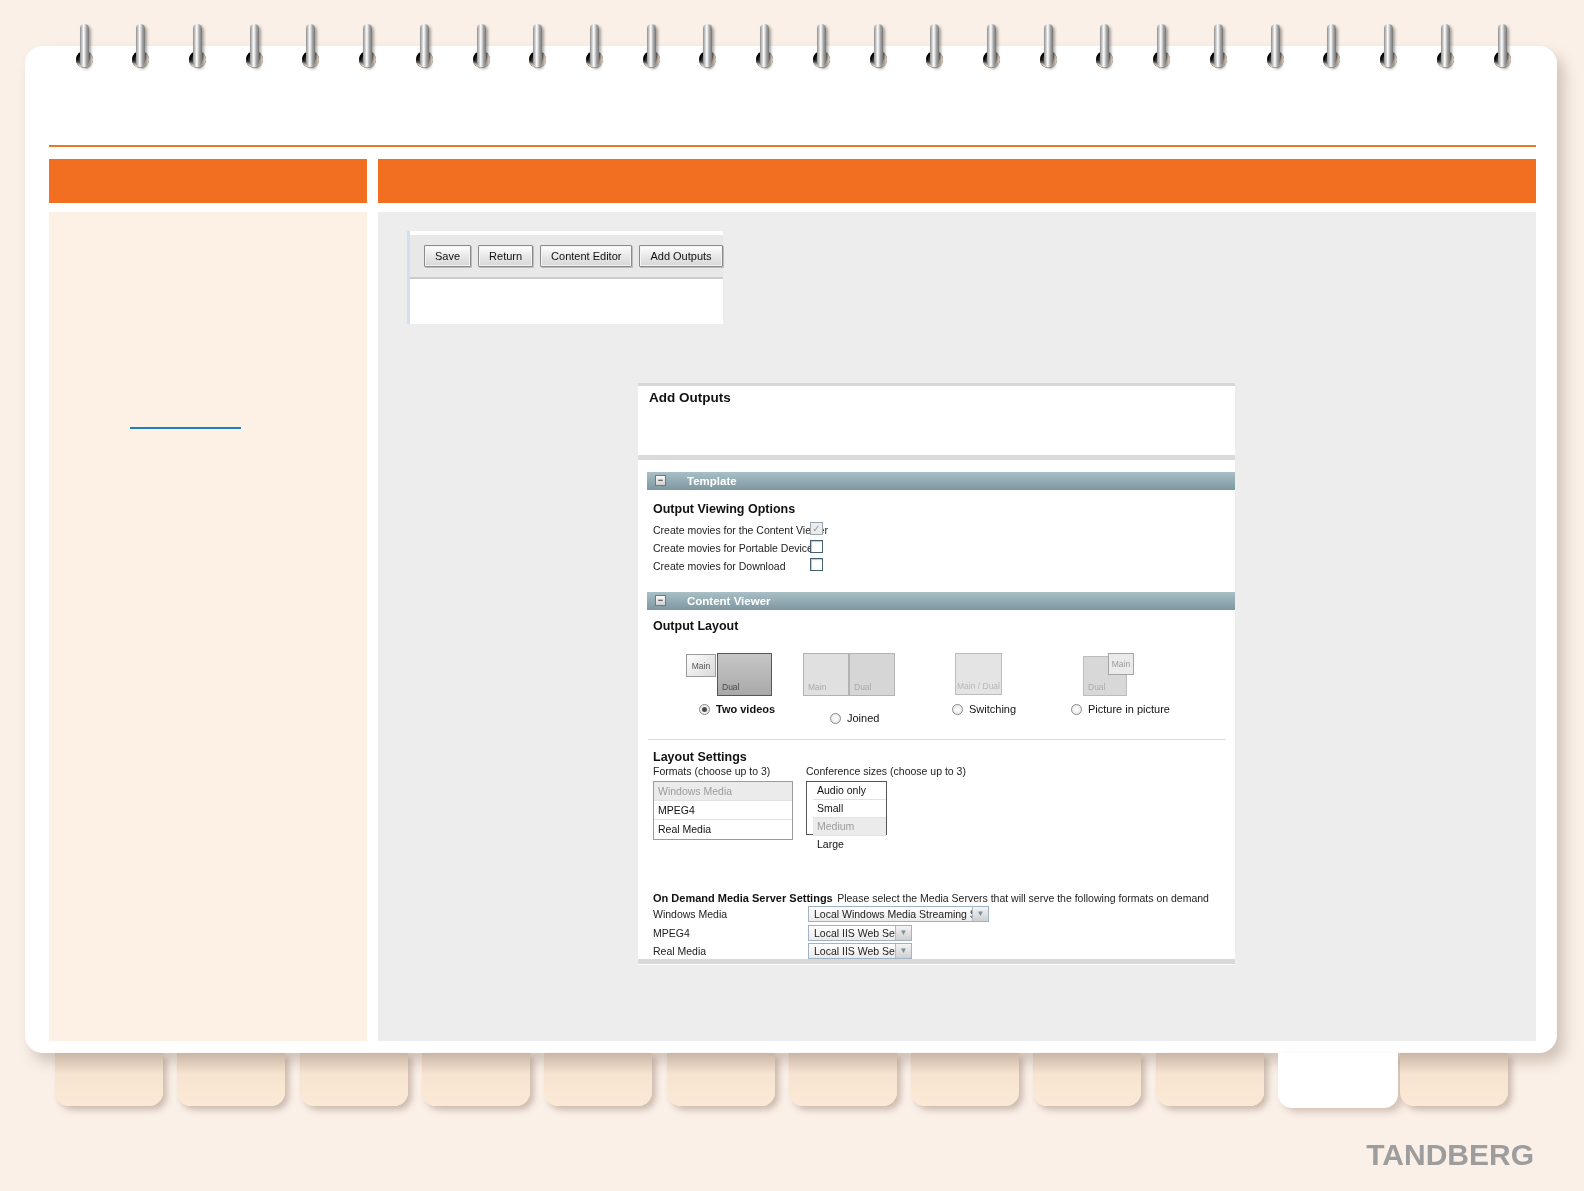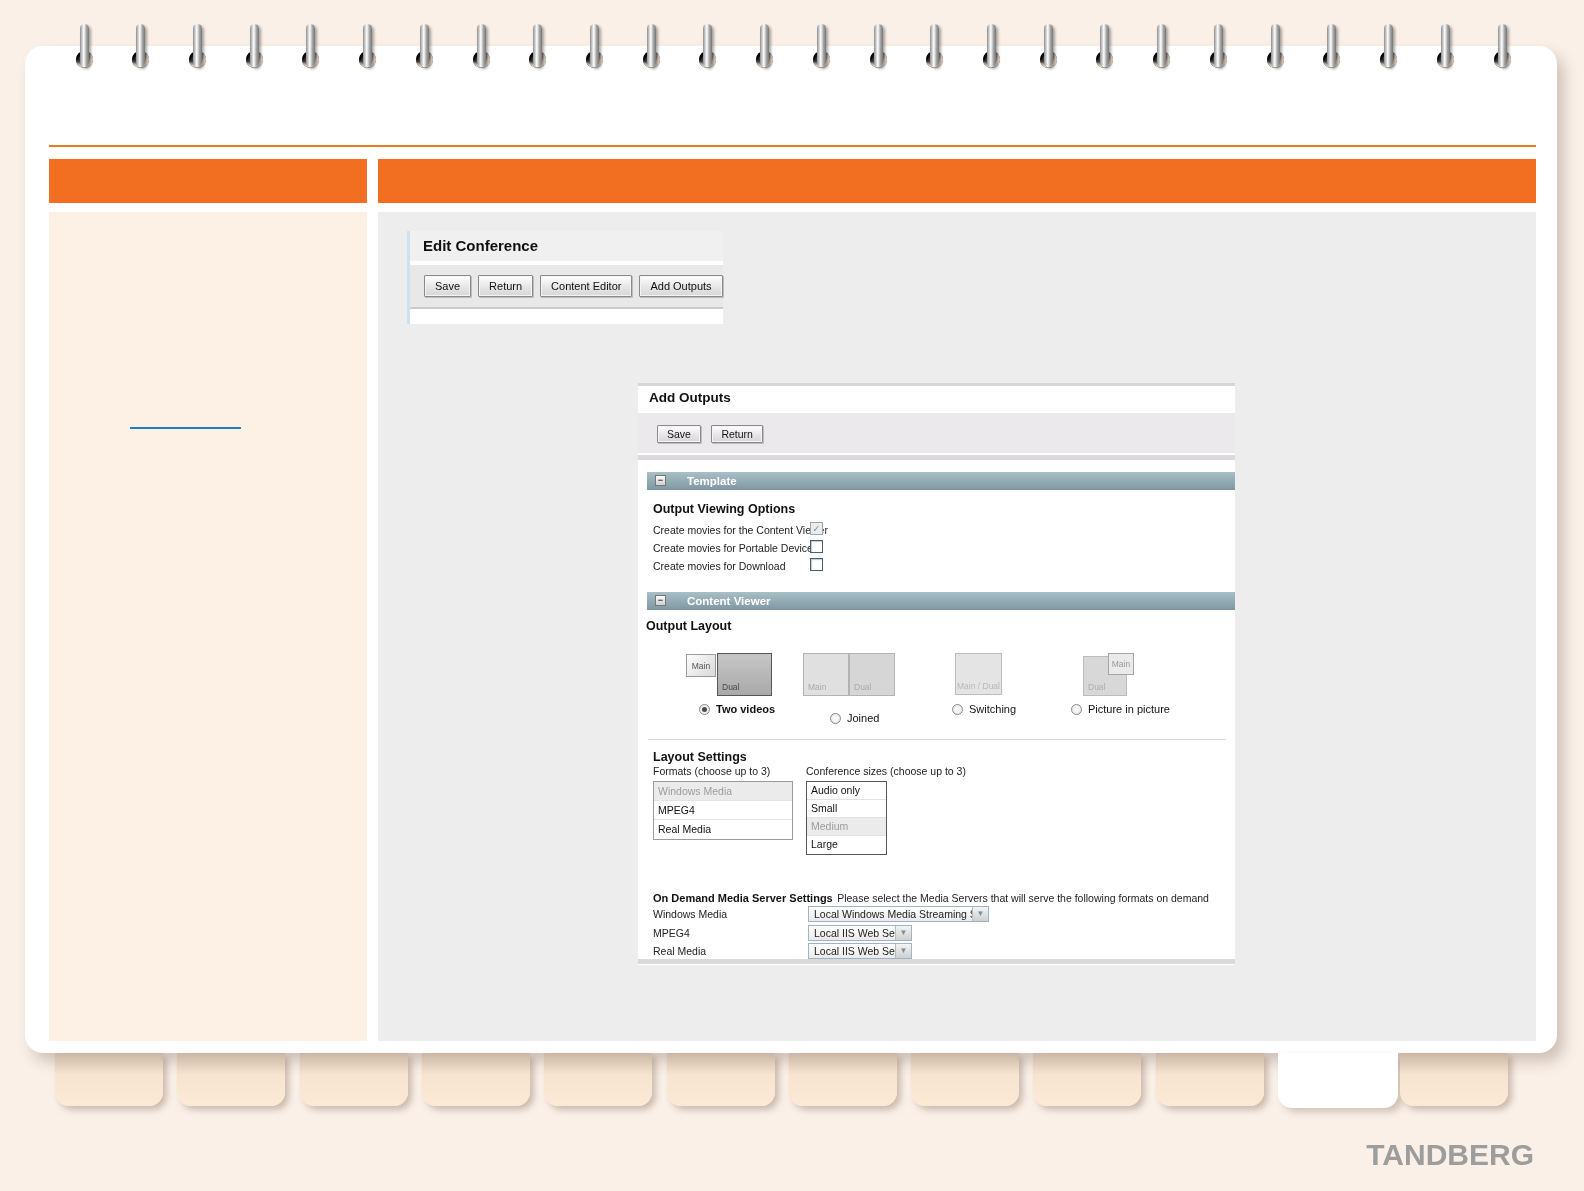--- a/index.html
+++ b/index.html
@@ -131,21 +131,21 @@
   }
   .radio.sel::after{
     content:"";position:absolute;left:2px;top:2px;width:5px;height:5px;border-radius:50%;background:#4a4a4a;
   }
 
   
   .divider{left:10px;top:356px;width:578px;height:1px;background:#DCDCDC;}
   .col-label{font-size:10.5px;color:#222;}
   .listbox{position:absolute;background:#fff;box-sizing:border-box;}
   .lb-formats{left:15px;top:398px;width:140px;height:59px;border:1px solid #9a9a9a;}
-  .lb-sizes{left:168px;top:398px;width:81px;height:74px;border:1px solid #555;}
+  .lb-sizes{left:168px;top:398px;width:81px;height:54px;border:1px solid #555;padding-left:6px;}
   .lb-item{font-size:10.5px;color:#111;padding-left:4px;border-bottom:1px solid #E2E2E2;box-sizing:border-box;}
   .lb-formats .lb-item{height:19px;line-height:18px;}
   .lb-sizes .lb-item{height:18px;line-height:17px;}
   .lb-item:last-child{border-bottom:none;}
   .lb-item.sel{background:#EBEBEB;color:#9C9C9C;}
 
   
   .od-heading-b{font-size:11px;font-weight:bold;color:#111;}
   .od-heading-n{font-size:10.5px;color:#222;margin-top:12px;}
   .od-label{font-size:10.5px;color:#222;}
@@ -242,37 +242,32 @@
 
 <div class="abs rule-orange"></div>
 <div class="abs bar-orange bar-left"></div>
 <div class="abs bar-orange bar-right"></div>
 
 <div class="abs sidebar"></div>
 <div class="abs link-line"></div>
 <div class="abs main"></div>
 
 <div class="abs edit-panel">
-  <div class="edit-title">Edit Conference</div>
   <div class="edit-toolbar">
     <span class="btn btn-lg">Save</span>
     <span class="btn btn-lg">Return</span>
     <span class="btn btn-lg">Content Editor</span>
     <span class="btn btn-lg">Add Outputs</span>
   </div>
 </div>
 
 <div class="abs add-panel">
   <div class="abs ap-topstrip"></div>
   <div class="abs ap-title">Add Outputs</div>
 
-  <div class="abs ap-band">
-    <span class="btn btn-sm" style="margin-left:19px;">Save</span>
-    <span class="btn btn-sm" style="margin-left:6px;">Return</span>
-  </div>
   <div class="abs ap-strip2"></div>
 
   <div class="abs sec-header sec-template">
     <span class="collapse-box">−</span>
     <span class="label">Template</span>
   </div>
 
   <div class="abs sub-heading" style="left:15px;top:119px;">Output Viewing Options</div>
 
   <div class="abs cb-label" style="left:15px;top:141px;">Create movies for the Content Viewer</div>
@@ -282,21 +277,21 @@
   <span class="cb" style="left:172px;top:157px;"></span>
 
   <div class="abs cb-label" style="left:15px;top:177px;">Create movies for Download</div>
   <span class="cb" style="left:172px;top:175px;"></span>
 
   <div class="abs sec-header sec-viewer">
     <span class="collapse-box">−</span>
     <span class="label">Content Viewer</span>
   </div>
 
-  <div class="abs sub-heading" style="left:8px;top:236px;">Output Layout</div>
+  <div class="abs sub-heading" style="left:15px;top:236px;">Output Layout</div>
 
   <div class="opt-group" style="left:48px;width:100px;">
     <div class="tbox box-main-sm">Main</div>
     <div class="tbox box-dual-big">
       <span class="lbl">Dual</span>
     </div>
     <div class="radio-row" style="left:13px;font-weight:bold;">
       <span class="radio sel"></span><span>Two videos</span>
     </div>
   </div>

